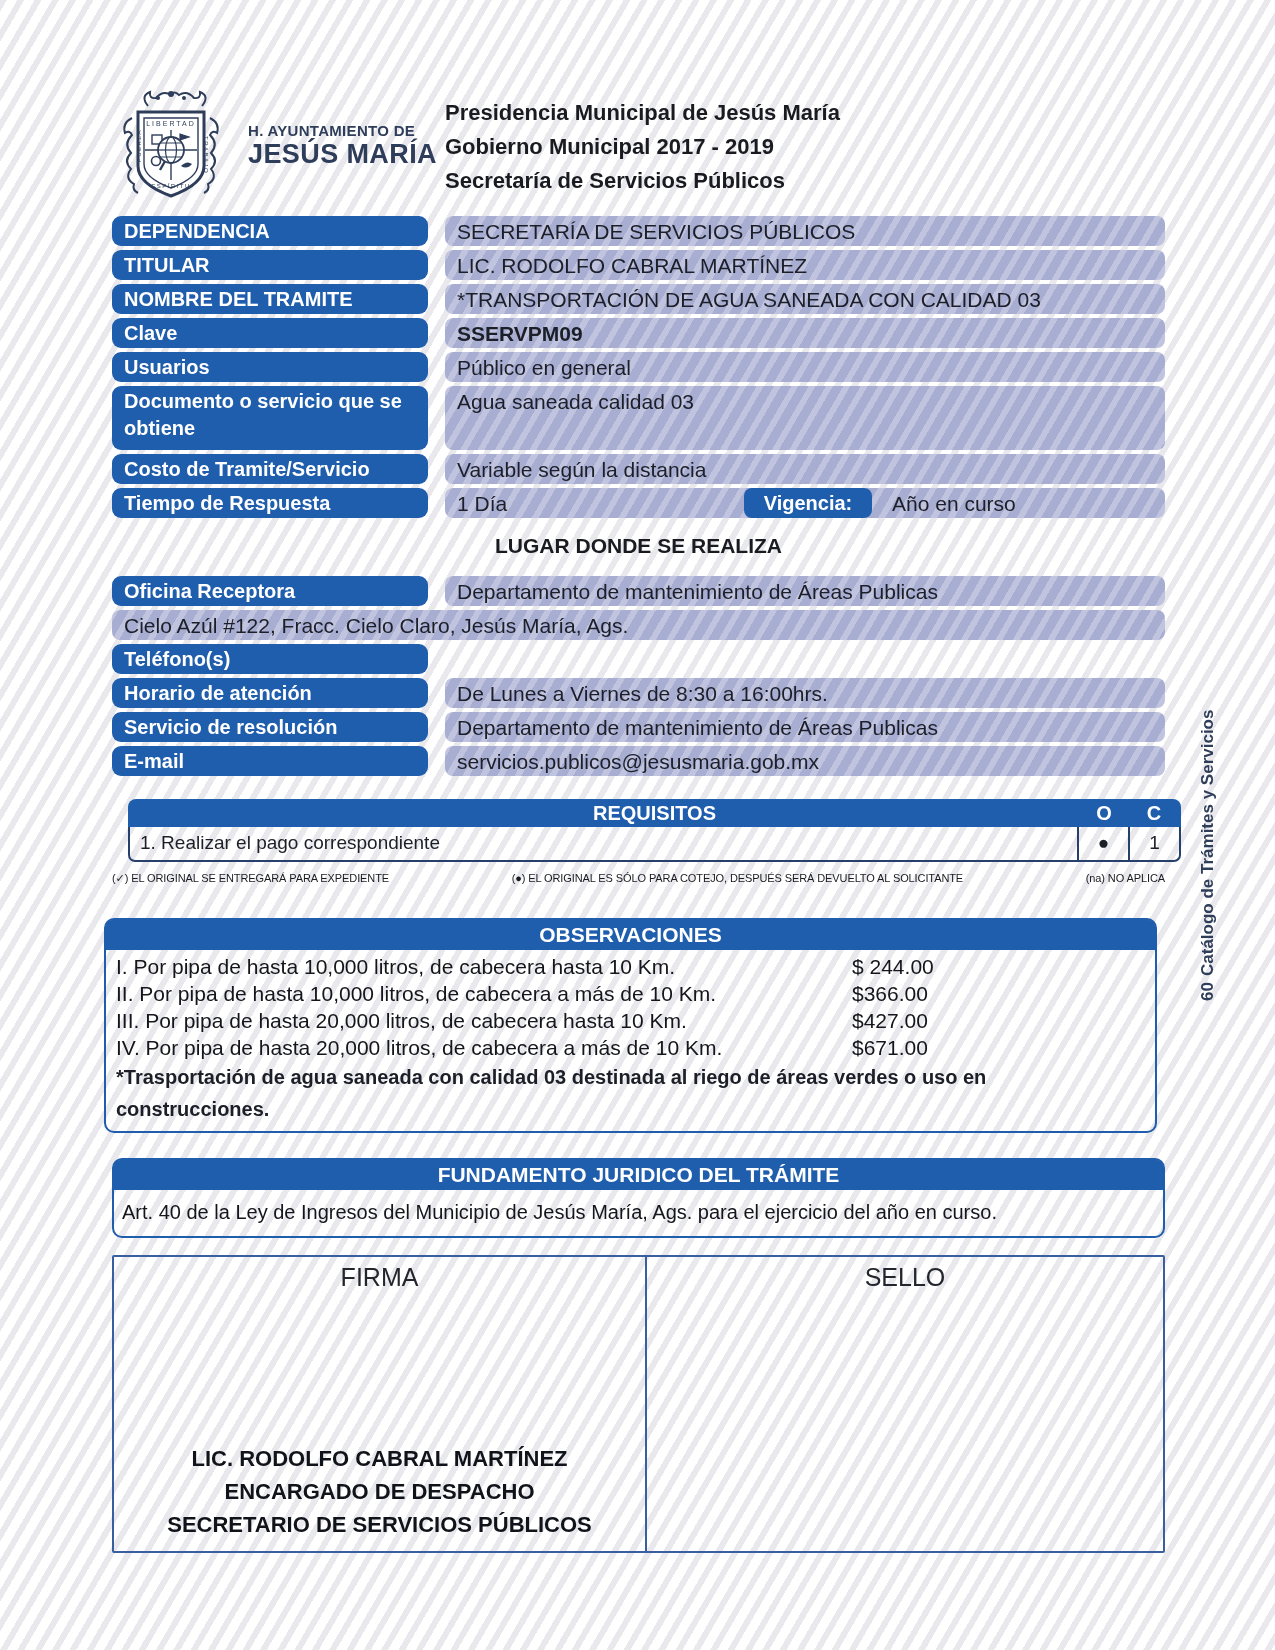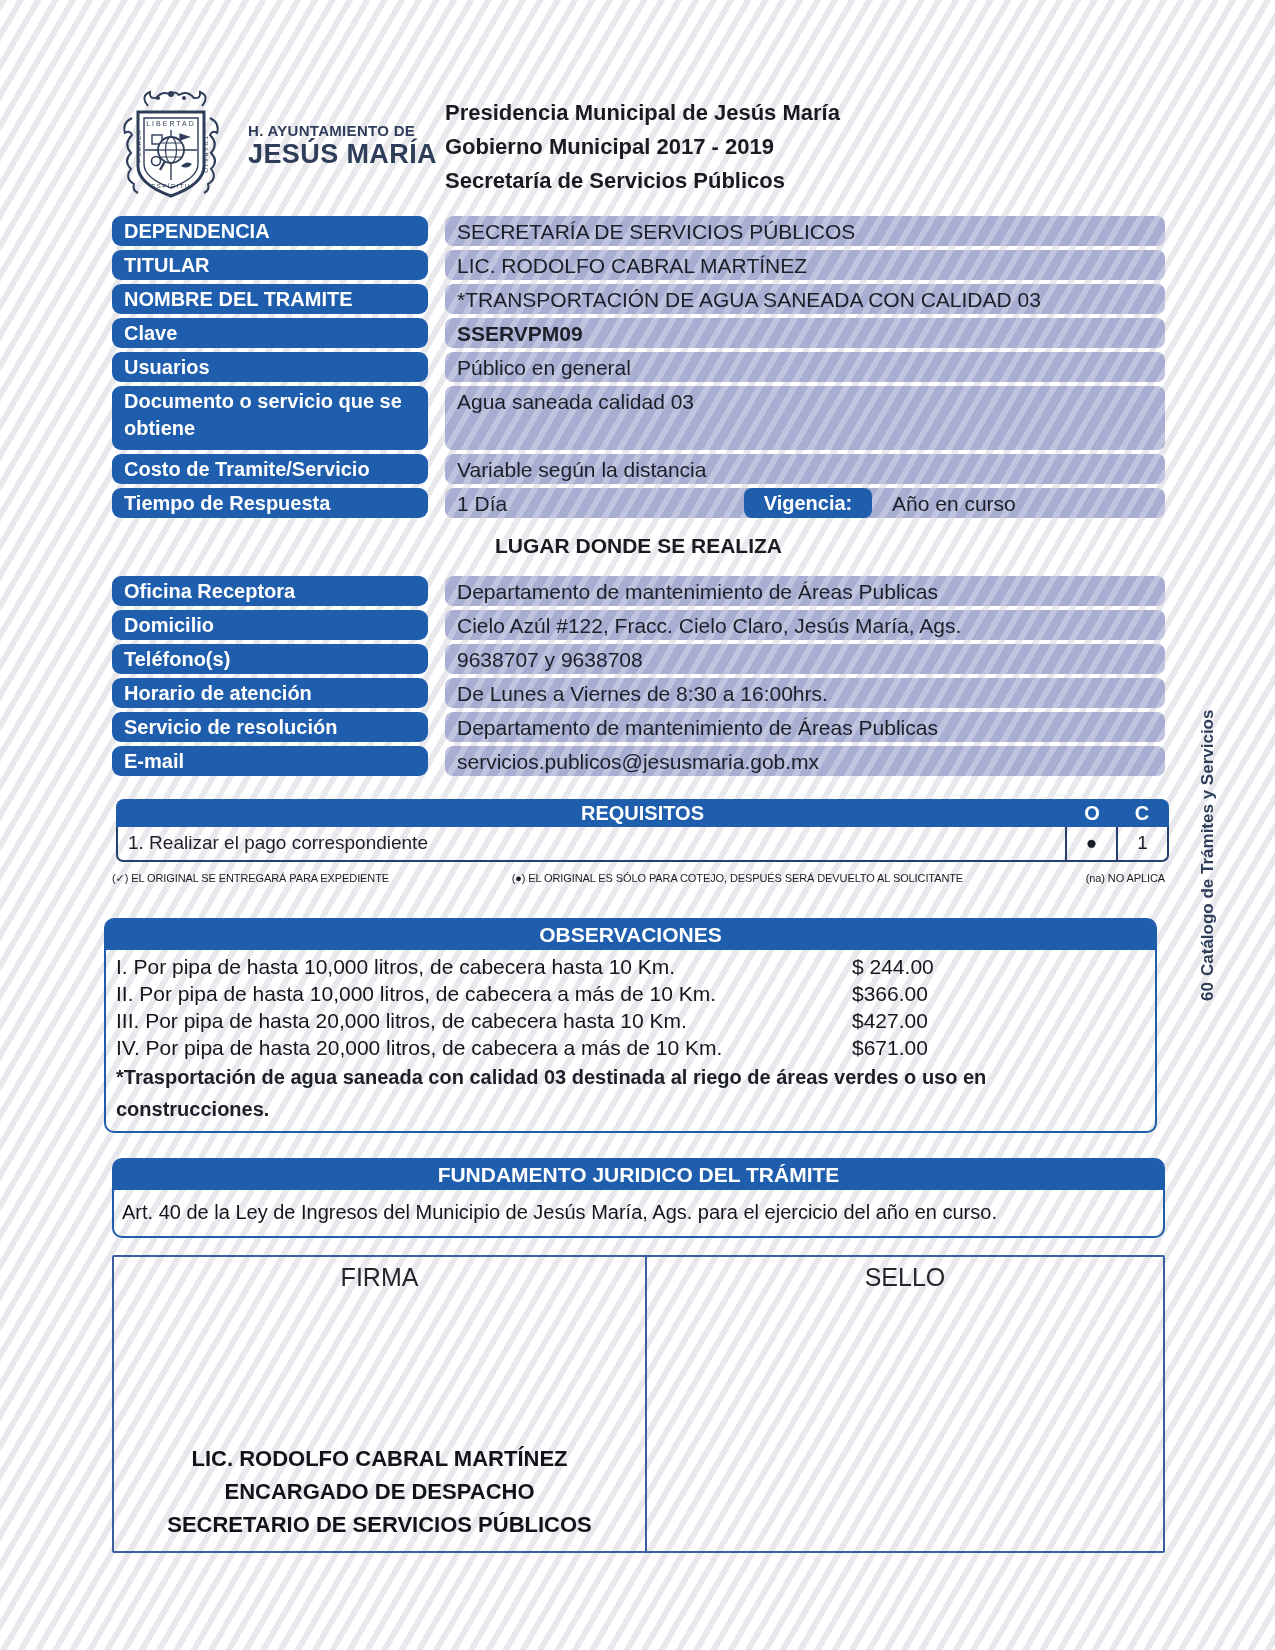--- a/index.html
+++ b/index.html
@@ -31,21 +31,21 @@
   }
   .h2x .ilabel,.h2x .ival{min-height:64px;}
   .bold{font-weight:bold;}
   .vig-pill{
     position:absolute;left:299px;top:0;width:128px;height:30px;background:#1f5dad;border-radius:8px;
     color:#fff;font-weight:bold;font-size:20px;line-height:30px;text-align:center;
   }
   .vig-val{position:absolute;left:447px;top:2px;}
   .lugar-head{text-align:center;font-size:21px;font-weight:bold;color:#191b20;line-height:24px;margin:16px 0 18px 0;}
   
-  .requisitos{position:absolute;left:116px;top:799px;width:1053px;}
+  .requisitos{position:absolute;left:128px;top:799px;width:1053px;}
   .req-bar{position:relative;height:28px;background:#1f5dad;border-radius:8px 8px 0 0;color:#fff;font-weight:bold;font-size:20px;line-height:28px;text-align:center;}
   .req-o-h,.req-c-h{position:absolute;top:0;width:50px;text-align:center;}
   .req-o-h{left:951px;} .req-c-h{left:1001px;}
   .req-body{display:flex;border:2px solid #27406b;border-top:none;border-radius:0 0 7px 7px;height:33px;box-sizing:content-box;}
   .req-text{flex:1;font-size:19px;padding:5px 0 0 10px;}
   .req-cell{width:49px;border-left:2px solid #27406b;text-align:center;font-size:19px;padding-top:5px;}
   .legend{position:absolute;left:112px;top:872px;width:1053px;display:flex;justify-content:space-between;font-size:11px;color:#191b20;letter-spacing:-.1px;}
   
   .obs{position:absolute;left:104px;top:918px;width:1053px;border:2px solid #1f5dad;border-radius:10px;box-sizing:border-box;}
   .sec-bar{height:30px;background:#1f5dad;border-radius:6px 6px 0 0;color:#fff;font-weight:bold;font-size:21px;line-height:30px;text-align:center;}
@@ -150,26 +150,24 @@
       </div>
     </div>
 
     <div class="lugar-head">LUGAR DONDE SE REALIZA</div>
 
     <div class="irow">
       <div class="ilabel">Oficina Receptora</div>
       <div class="ival">Departamento de mantenimiento de Áreas Publicas</div>
     </div>
     <div class="irow">
-      <div class="ilabel">Domicilio</div>
       <div class="ival">Cielo Azúl #122, Fracc. Cielo Claro, Jesús María, Ags.</div>
     </div>
     <div class="irow">
       <div class="ilabel">Teléfono(s)</div>
-      <div class="ival">9638707 y 9638708</div>
     </div>
     <div class="irow">
       <div class="ilabel">Horario de atención</div>
       <div class="ival">De Lunes a Viernes de 8:30 a 16:00hrs.</div>
     </div>
     <div class="irow">
       <div class="ilabel">Servicio de resolución</div>
       <div class="ival">Departamento de mantenimiento de Áreas Publicas</div>
     </div>
     <div class="irow">

